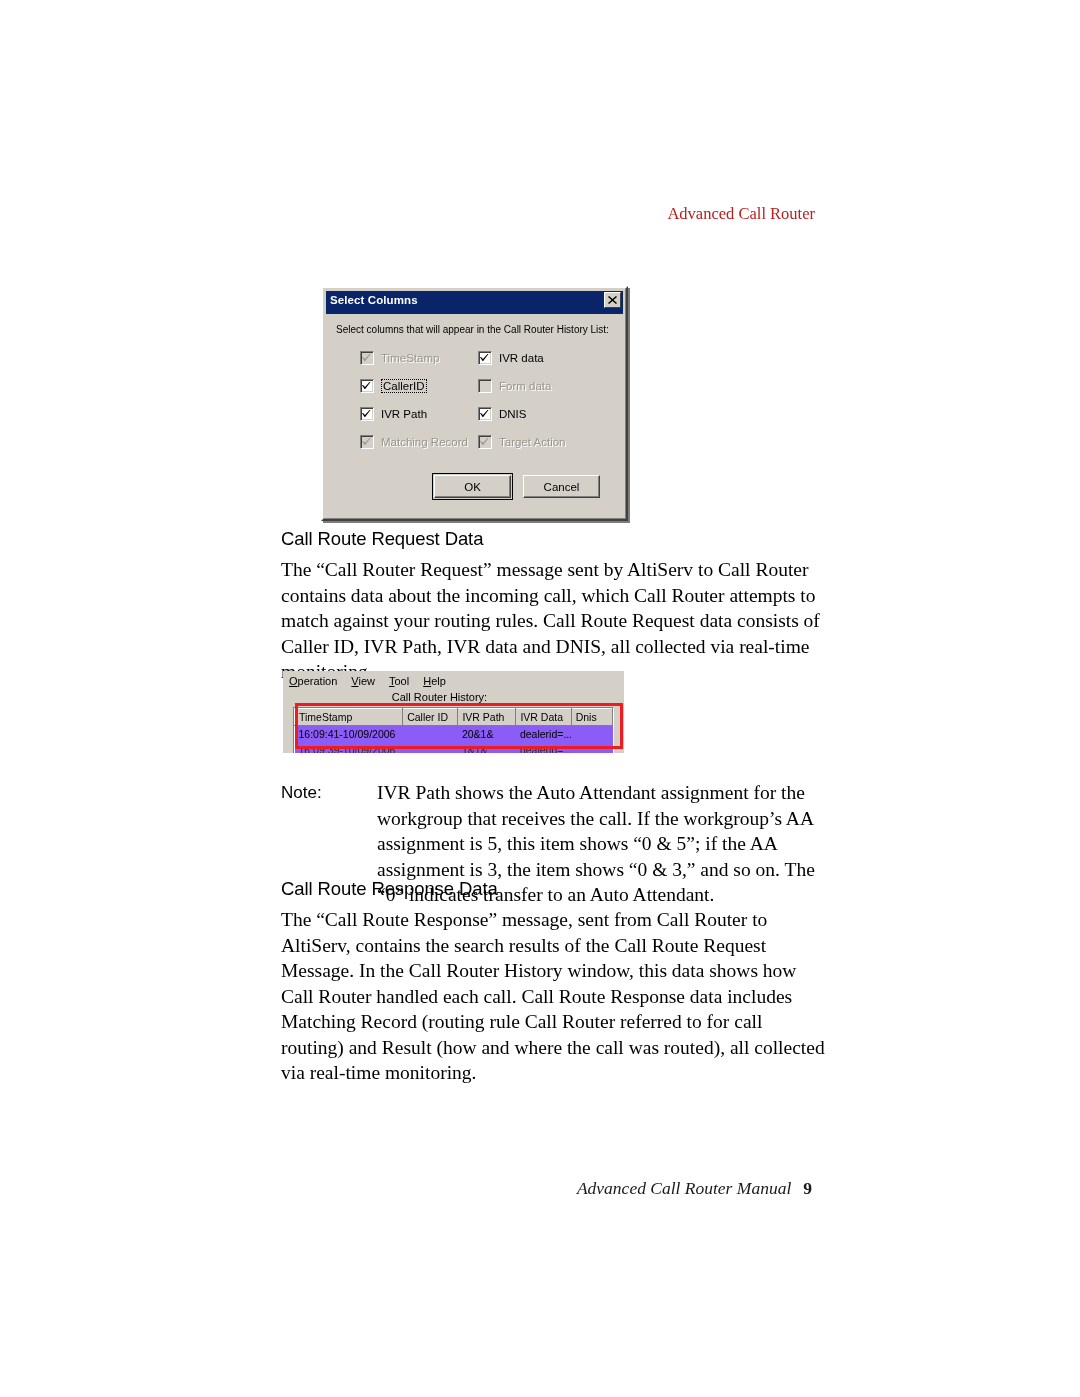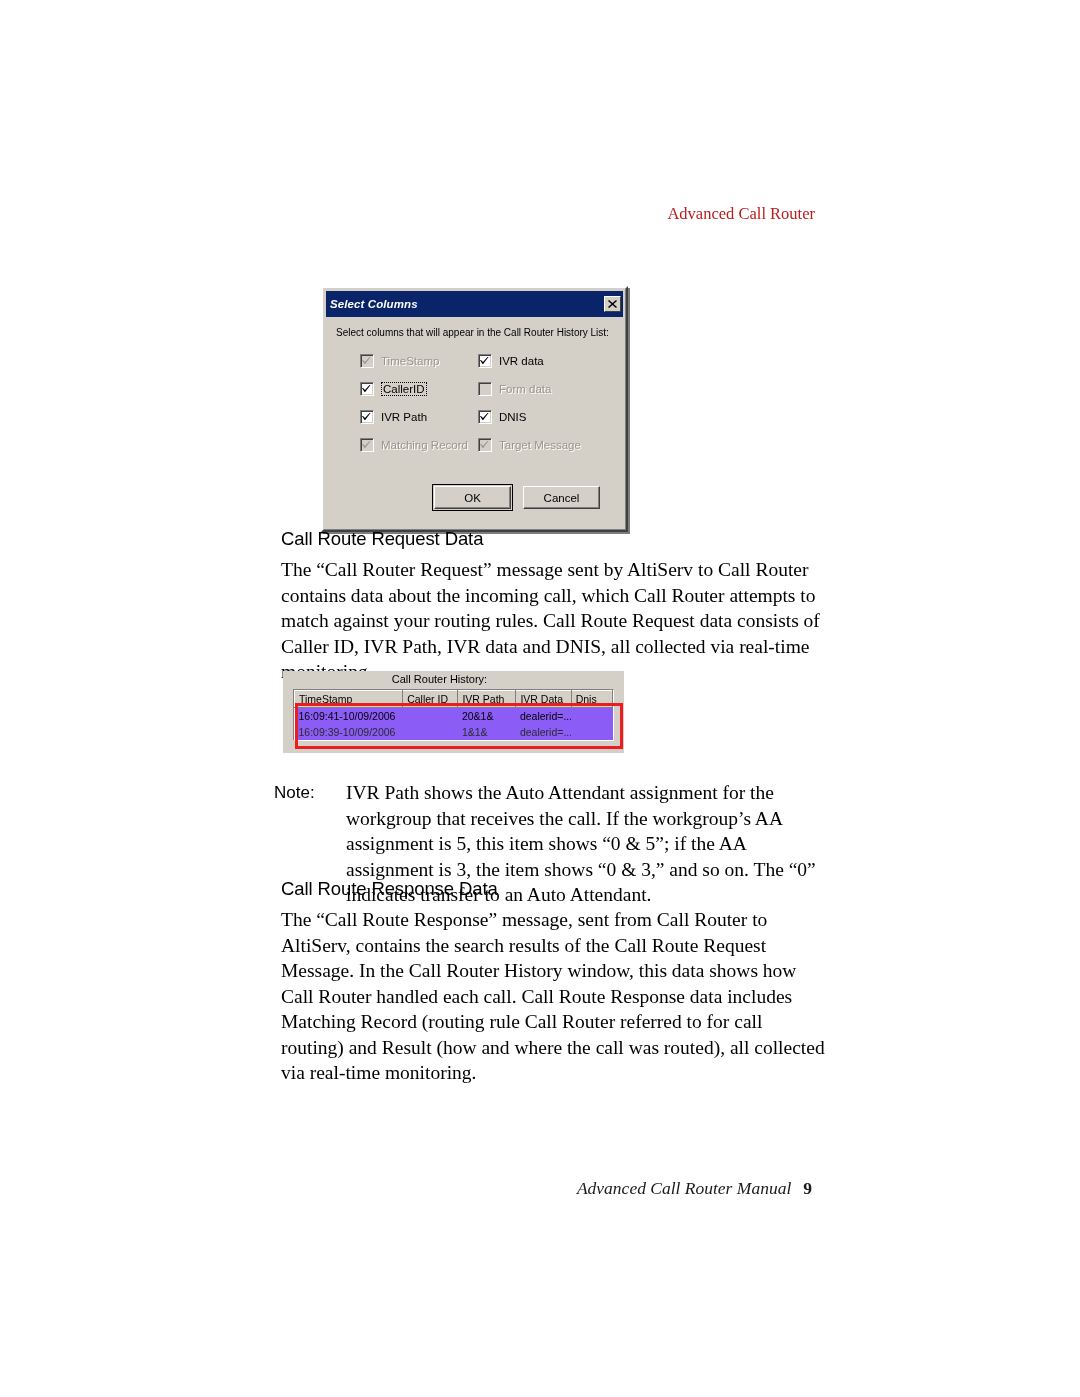--- a/index.html
+++ b/index.html
@@ -44,28 +44,27 @@
     font-family: "Liberation Sans", sans-serif;
   }
   .dialog-inner {
     border-top: 1px solid #d4d0c8;
     border-left: 1px solid #d4d0c8;
     border-right: 1px solid #808080;
     border-bottom: 1px solid #808080;
     padding: 0;
   }
   .titlebar {
-    height: 26px;
+    height: 17px;
     background: #0a246a;
     display: flex;
     align-items: center;
     justify-content: space-between;
-    padding: 0 2px 0 4px;
+    padding: 0 2px 6px 4px;
     margin: 2px 2px 0 2px;
-    font-style: italic;
   }
   .titlebar-text {
     color: #ffffff;
     font-size: 11.5px;
     font-weight: bold;
     letter-spacing: 0.1px;
     white-space: nowrap;
   }
   .titlebar-close {
     width: 15px;
@@ -120,21 +119,21 @@
   .cb-label.focused {
     border: 1px dotted #000000;
     padding: 0 1px;
     margin: -1px 0;
   }
 
   .dialog-buttons {
     display: flex;
     justify-content: flex-end;
     gap: 12px;
-    margin-top: 34px;
+    margin-top: 26px;
     padding-right: 13px;
   }
   .btn {
     width: 75px;
     height: 21px;
     background: #d4d0c8;
     font-family: "Liberation Sans", sans-serif;
     font-size: 11.5px;
     color: #000000;
     display: flex;
@@ -163,26 +162,27 @@
     position: absolute;
     left: 281px;
     font-family: "Liberation Serif", serif;
     font-size: 19.5px;
     line-height: 25.5px;
     color: #000000;
     width: 545px;
   }
   .note-block {
     position: absolute;
-    left: 274px;
+    left: 281px;
     width: 548px;
     display: flex;
     font-family: "Liberation Serif", serif;
     font-size: 19.5px;
     line-height: 25.5px;
+    gap: 24px;
   }
   .note-label {
     font-family: "Liberation Sans", sans-serif;
     font-size: 17px;
     width: 72px;
     flex: 0 0 72px;
   }
   .note-body { flex: 1 1 auto; }
 
   
@@ -352,37 +352,43 @@
                 </svg>
             </span>
             <span class="cb-label">Matching Record</span>
           </div>
           <div class="cb-row disabled">
             <span class="cb-box disabled">
               <svg class="tick" width="9" height="9" viewBox="0 0 9 9" aria-hidden="true">
                   <path d="M0 4 L1 4 L3 6 L7.5 1 L8.5 1 L3.2 8 L2.5 8 Z" fill="#9a968c"></path>
                 </svg>
             </span>
-            <span class="cb-label">Target Message</span>
+            <span class="cb-label">Target Action</span>
           </div>
         </div>
 
         <div class="dialog-buttons">
           <div class="btn default">OK</div>
           <div class="btn">Cancel</div>
         </div>
         <div class="dialog-footerpad"></div>
       </div>
     </div>
   </div>
 
   <div class="heading" style="top:528px">Call Route Request Data</div>
   <div class="bodytext" style="top:557px">The “Call Router Request” message sent by AltiServ to Call Router contains data about the incoming call, which Call Router attempts to match against your routing rules. Call Route Request data consists of Caller ID, IVR Path, IVR data and DNIS, all collected via real-time monitoring.</div>
 
   <div class="history-shot">
+    <div class="menubar">
+      <span><u>O</u>peration</span>
+      <span><u>V</u>iew</span>
+      <span><u>T</u>ool</span>
+      <span><u>H</u>elp</span>
+    </div>
     <div class="history-caption">Call Router History:</div>
     <div class="grid-wrap">
       <table class="history">
         <thead>
           <tr>
             <th style="width:36%">TimeStamp</th>
             <th style="width:17%">Caller ID</th>
             <th style="width:18%">IVR Path</th>
             <th style="width:17%">IVR Data</th>
             <th style="width:12%">Dnis</th>

